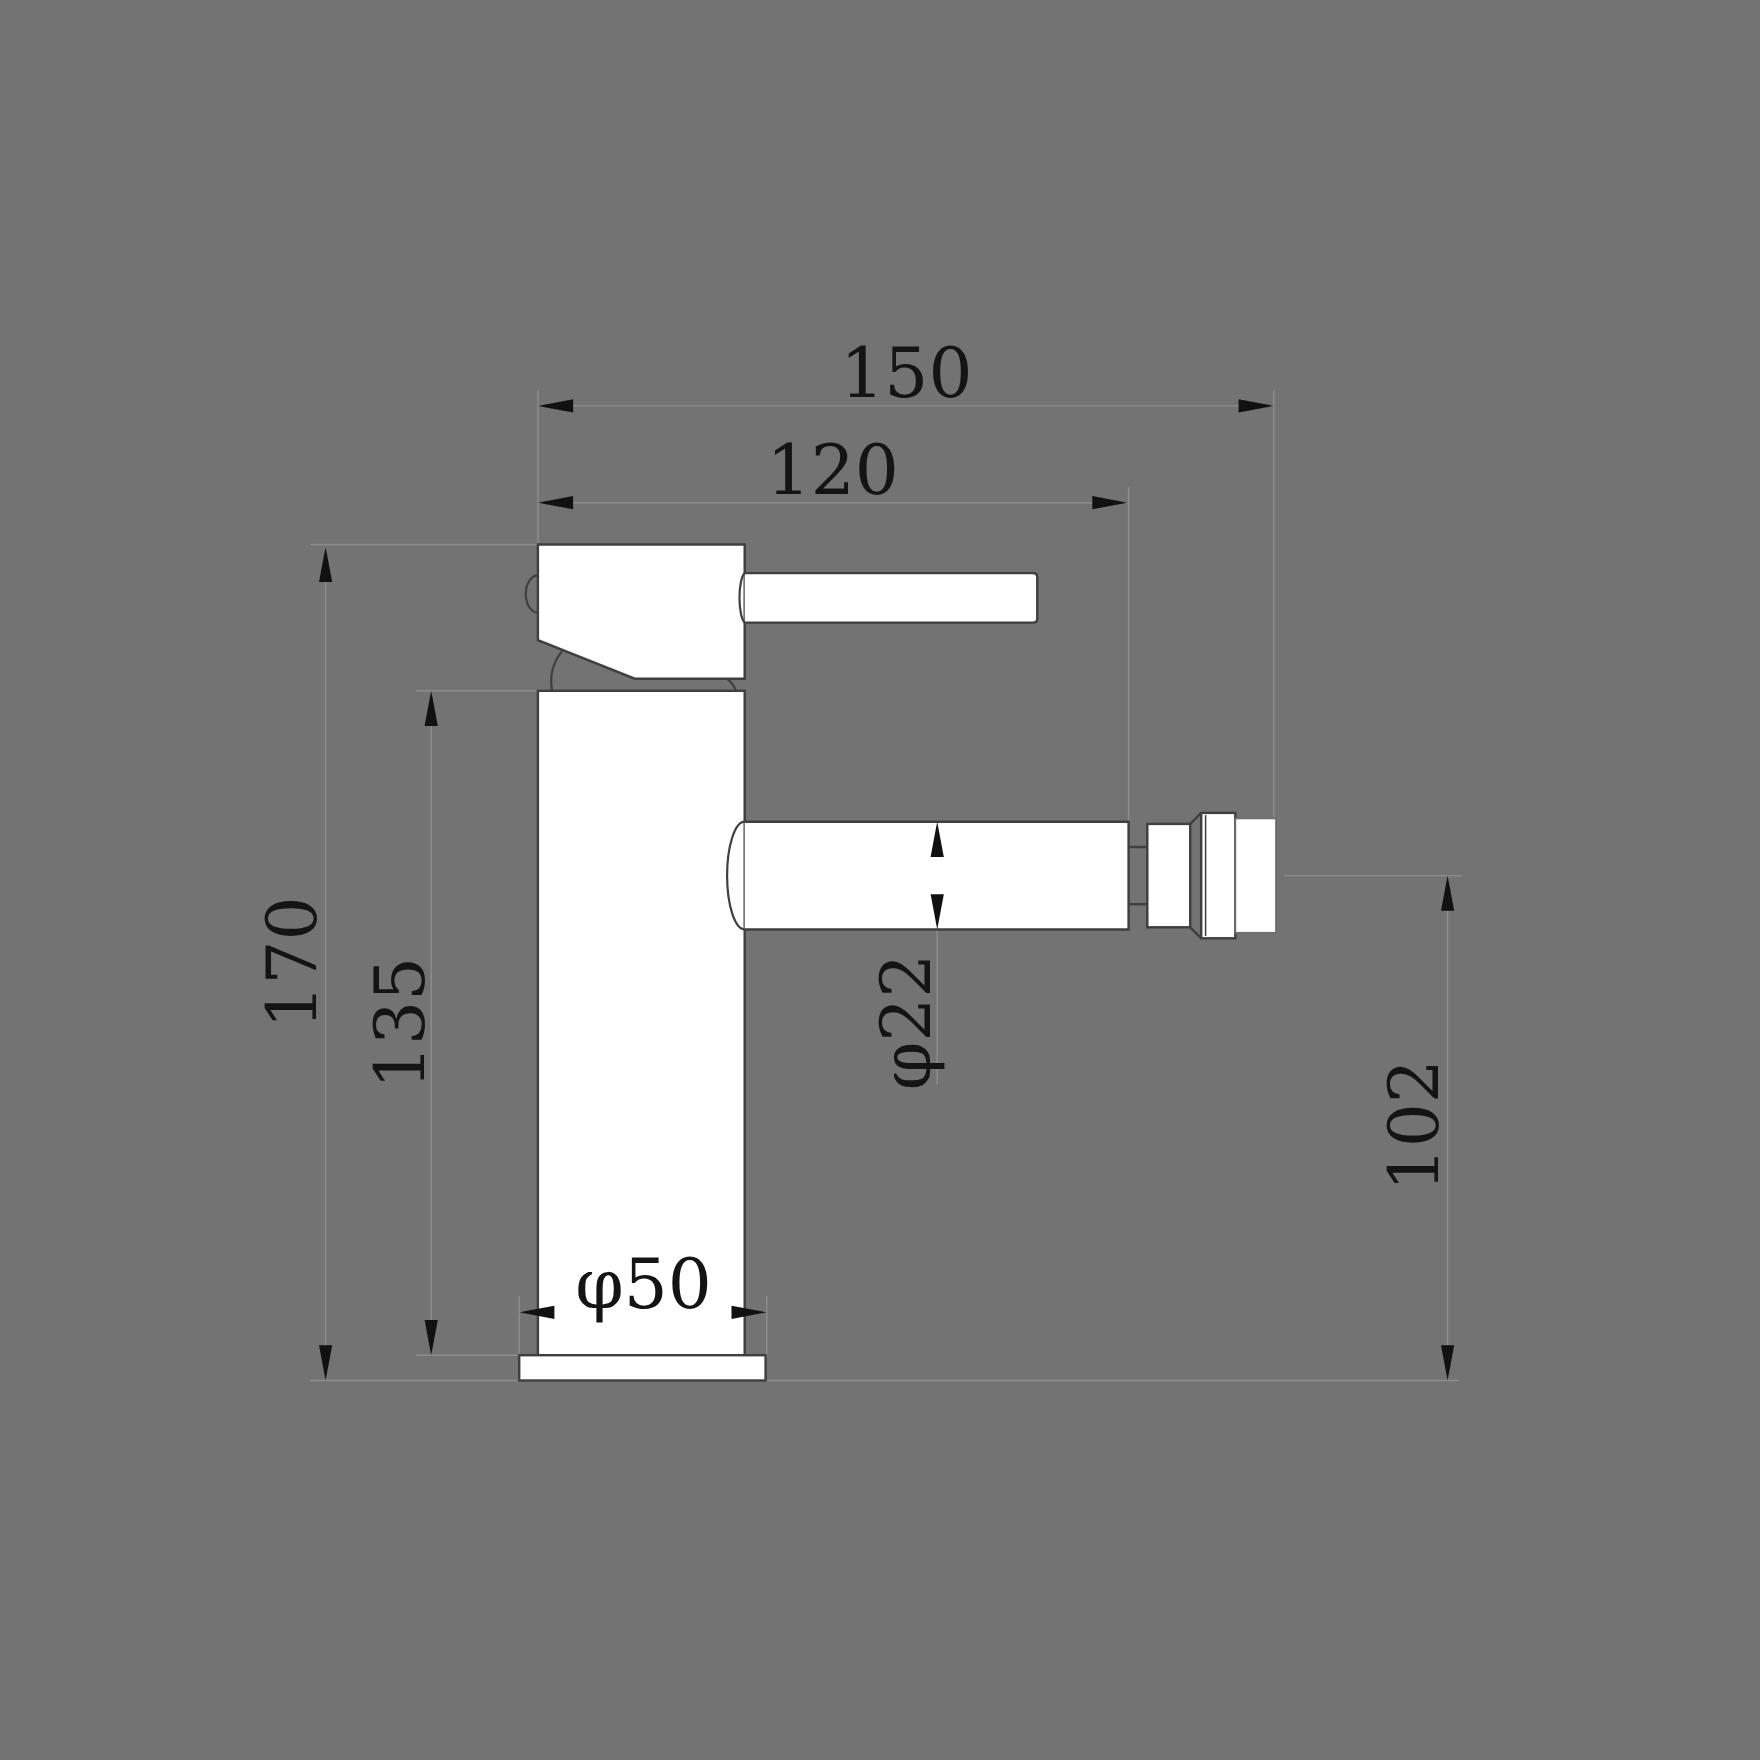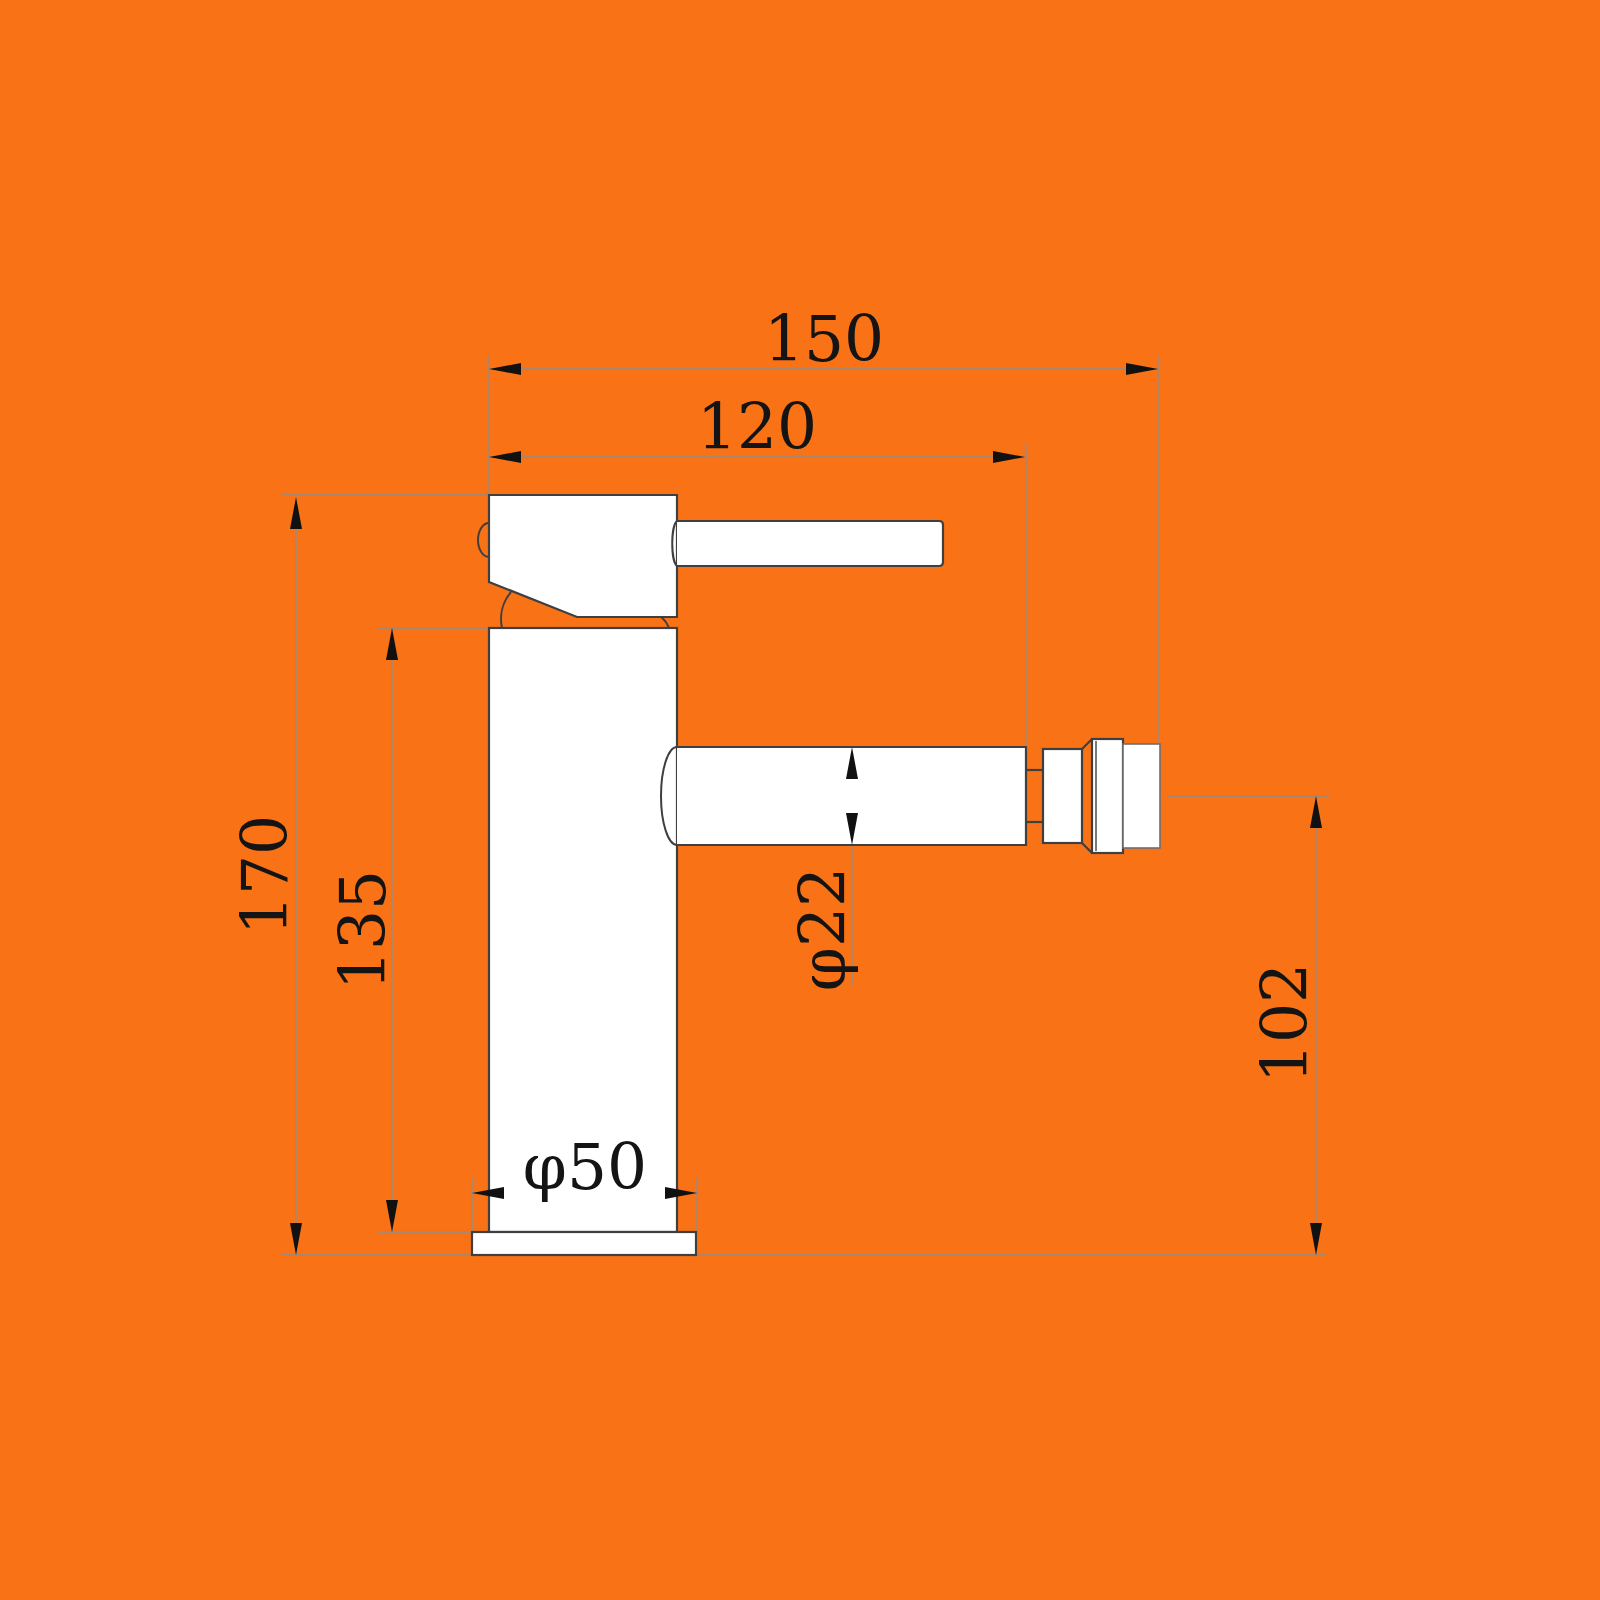--- a/index.html
+++ b/index.html
@@ -4,21 +4,21 @@
 <style>
   html, body {
     margin: 0;
     padding: 0;
     background: #ffffff;
   }
   .canvas {
     position: relative;
     width: 1600px;
     height: 1600px;
-    background: #f97316;
+    background: #737373;
     overflow: hidden;
   }
   svg {
     position: absolute;
     left: 0;
     top: 0;
   }
   .dim-text {
     font-family: "DejaVu Serif", "Liberation Serif", serif;
     font-size: 63px;

